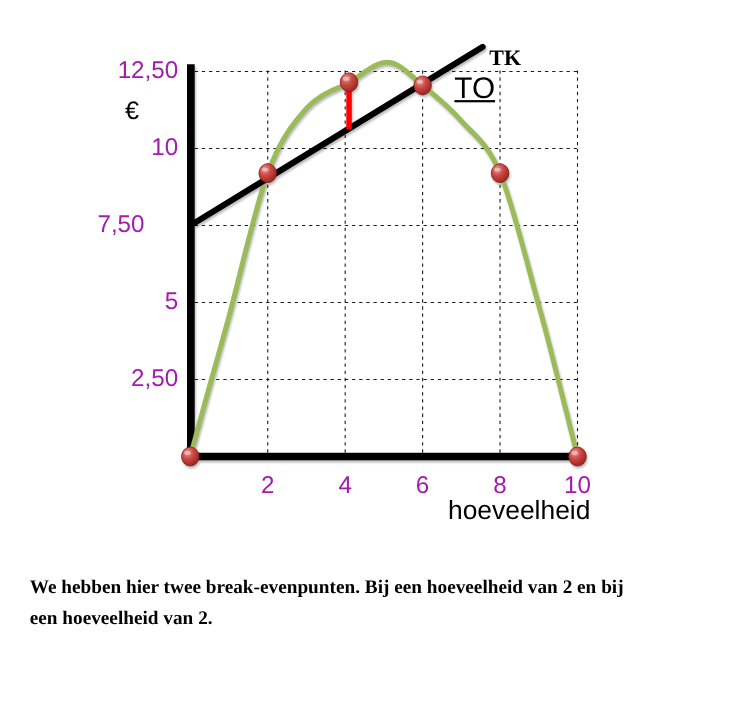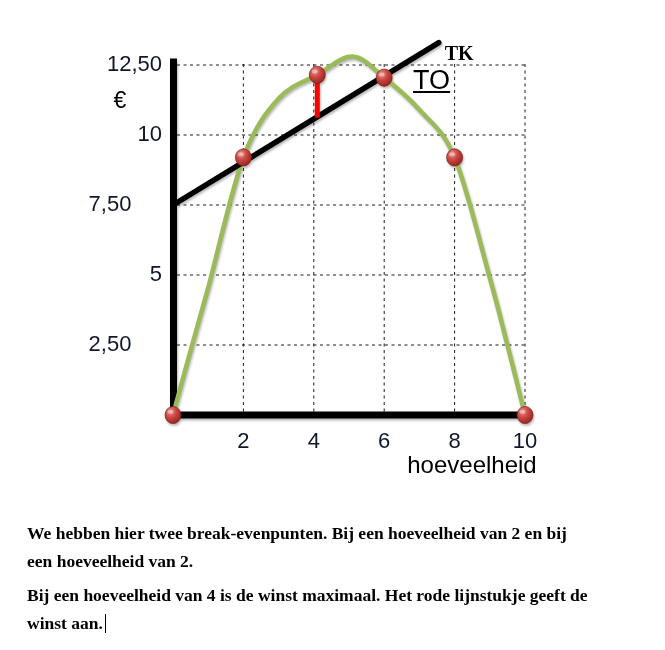--- a/index.html
+++ b/index.html
@@ -12,21 +12,21 @@
     color:#000;
   }
   #chart{position:absolute;left:0;top:0;width:665px;height:500px;}
   #chart-svg{position:absolute;left:0;top:0;}
   .grid{stroke:#1b1b1b;stroke-width:1;stroke-dasharray:3 3.5;fill:none;}
   .axis{stroke:#000;stroke-width:7;fill:none;stroke-linecap:square;}
   #to-curve{fill:none;stroke-width:4.5;stroke-linecap:round;}
   #tk-line{fill:none;stroke-width:5.5;stroke-linecap:round;}
   #profit-segment{fill:none;stroke-width:5;stroke-linecap:butt;}
   .shadowed{filter:drop-shadow(1px 2px 1px rgba(0,0,0,0.28));}
-  .tick-label{position:absolute;font-size:22px;line-height:26px;color:#0f172a;}
+  .tick-label{position:absolute;font-size:22px;line-height:26px;color:#a21caf;}
   .y-tick{left:58px;width:104px;text-align:right;}
   .x-tick{top:428px;width:40px;text-align:center;}
   #euro-label{position:absolute;left:104px;top:87px;width:32px;text-align:center;font-size:23px;}
   #x-axis-title{position:absolute;left:392px;top:451px;width:160px;text-align:center;font-size:24px;}
   #tk-label{position:absolute;font-family:"Liberation Serif",serif;font-weight:bold;font-size:20px;line-height:20px;margin-top:12px;}
   #to-label{position:absolute;font-size:27px;line-height:27px;}
   #caption{
     position:absolute;left:27px;top:519px;width:632px;
     font-family:"Liberation Serif",serif;font-weight:bold;
     font-size:17.5px;line-height:28px;color:#000;
@@ -80,37 +80,33 @@
           <ellipse cx="522.5" cy="411.8" rx="3" ry="2" fill="rgba(255,255,255,0.4)"></ellipse>
         </g>
     </g>
   </svg>
 
   <div id="y-ticks">
       <div class="tick-label y-tick" style="top: 51px;">12,50</div>
       <div class="tick-label y-tick" style="top: 121px;">10</div>
       <div class="tick-label y-tick" style="top: 191px; text-align: center;">7,50</div>
       <div class="tick-label y-tick" style="top: 261px;">5</div>
-      <div class="tick-label y-tick" style="top: 331px; text-align: center;">2,50</div>
+      <div class="tick-label y-tick" style="top: 331px;">2,50</div>
     </div>
   <div id="x-ticks">
       <div class="tick-label x-tick" style="left: 223.4px;">2</div>
       <div class="tick-label x-tick" style="left: 293.8px;">4</div>
       <div class="tick-label x-tick" style="left: 364.2px;">6</div>
       <div class="tick-label x-tick" style="left: 434.6px;">8</div>
       <div class="tick-label x-tick" style="left: 505px;">10</div>
     </div>
   <div id="euro-label">€</div>
   <div id="x-axis-title">hoeveelheid</div>
   <div id="tk-label" style="left: 444.744px; top: 30.84px;">TK</div>
   <div id="to-label" style="left: 413.064px; top: 67.24px; text-decoration: underline;">TO</div>
 </div>
 
 <div id="caption">
   <p>
     <span class="line">We hebben hier twee break-evenpunten. Bij een hoeveelheid van 2 en bij</span>
     <span class="line">een hoeveelheid van 2.</span>
   </p>
-  <p>
-    <span class="line">Bij een hoeveelheid van 4 is de winst maximaal. Het rode lijnstukje geeft de</span>
-    <span class="line"><span>winst aan.</span><span class="caret"></span></span>
-  </p>
 </div>
 
 </body></html>

